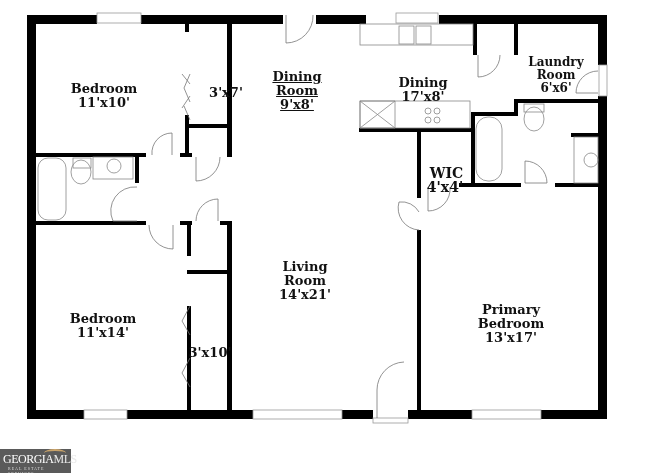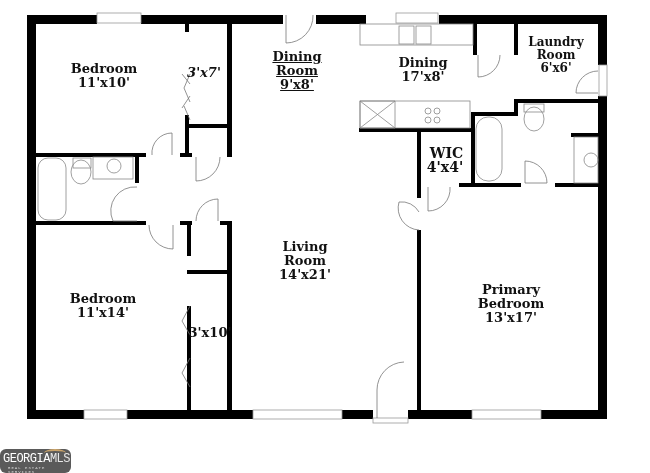--- a/index.html
+++ b/index.html
@@ -2,25 +2,25 @@
 <html><head>
 <meta charset="utf-8">
 <style>
   html, body { margin:0; padding:0; background:#ffffff; }
   body { width:650px; height:473px; position:relative; overflow:hidden; font-family:"DejaVu Serif","Liberation Serif",serif; }
   #plan { position:absolute; left:0; top:0; width:650px; height:473px; }
   .wall { fill:#000; }
   .fix { fill:none; stroke:#888; stroke-width:0.8; }
   .win { fill:#fff; stroke:#999; stroke-width:0.8; }
   .door { fill:none; stroke:#777; stroke-width:0.8; }
-  .label { position:absolute; text-align:center; font-weight:bold; color:#111; font-size:13px; line-height:14px; transform:translateX(-50%); white-space:nowrap; }
+  .label { position:absolute; text-align:center; font-weight:bold; color:#111; font-size:13px; line-height:14px; transform:translateX(-50%); white-space:nowrap;margin-top:20px; }
   .label span { display:block; }
   .disclaimer { position:absolute; left:0; width:650px; top:428px; text-align:center; font-family:"Liberation Serif","DejaVu Serif",serif; font-size:10.5px; line-height:12px; color:#222; }
   .disclaimer span { display:block; }
-  .logo { position:absolute; left:0; top:449px; width:71px; height:24px; background:#5a5a5a; color:#fff; font-family:Liberation Mono, monospace;border-radius:6px; }
+  .logo { position:absolute; left:0; top:449px; width:71px; height:24px; background:#5a5a5a; color:#fff; font-family:Liberation Serif, serif; }
   .logo .main { position:absolute; left:3px; top:3px; font-size:12px; letter-spacing:-0.5px; }
   .logo .main b { font-weight:normal; color:#e8e8e8; }
   .logo .sub { position:absolute; left:8px; top:17px; font-size:4px; letter-spacing:1px; color:#ddd; }
   .logo .roof { position:absolute; left:44px; top:0px; width:22px; height:6px; border-top:2px solid #c9a36a; border-radius:50% 50% 0 0; }
 </style>
 </head>
 <body>
 
 <svg id="plan" viewBox="0 0 650 473" xmlns="http://www.w3.org/2000/svg">
 
@@ -116,21 +116,21 @@
     <rect class="fix" x="524" y="104" width="20" height="8"></rect>
     <rect class="fix" x="574" y="137" width="24" height="46"></rect>
     <circle class="fix" cx="591" cy="160" r="7"></circle>
   </g>
 </svg>
 
 <div class="label" style="left:104px; top:62px;">
   <span>Bedroom</span>
   <span>11'x10'</span>
 </div>
-<div class="label" style="left:204px; top:66px;font-style:italic;">
+<div class="label" style="left:226px; top:66px;">
   <span>3'x7'</span>
 </div>
 <div class="label" style="left:297px; top:50px;text-decoration:underline;">
   <span>Dining</span>
   <span>Room</span>
   <span>9'x8'</span>
 </div>
 <div class="label" style="left:423px; top:56px;">
   <span>Dining</span>
   <span>17'x8'</span>

